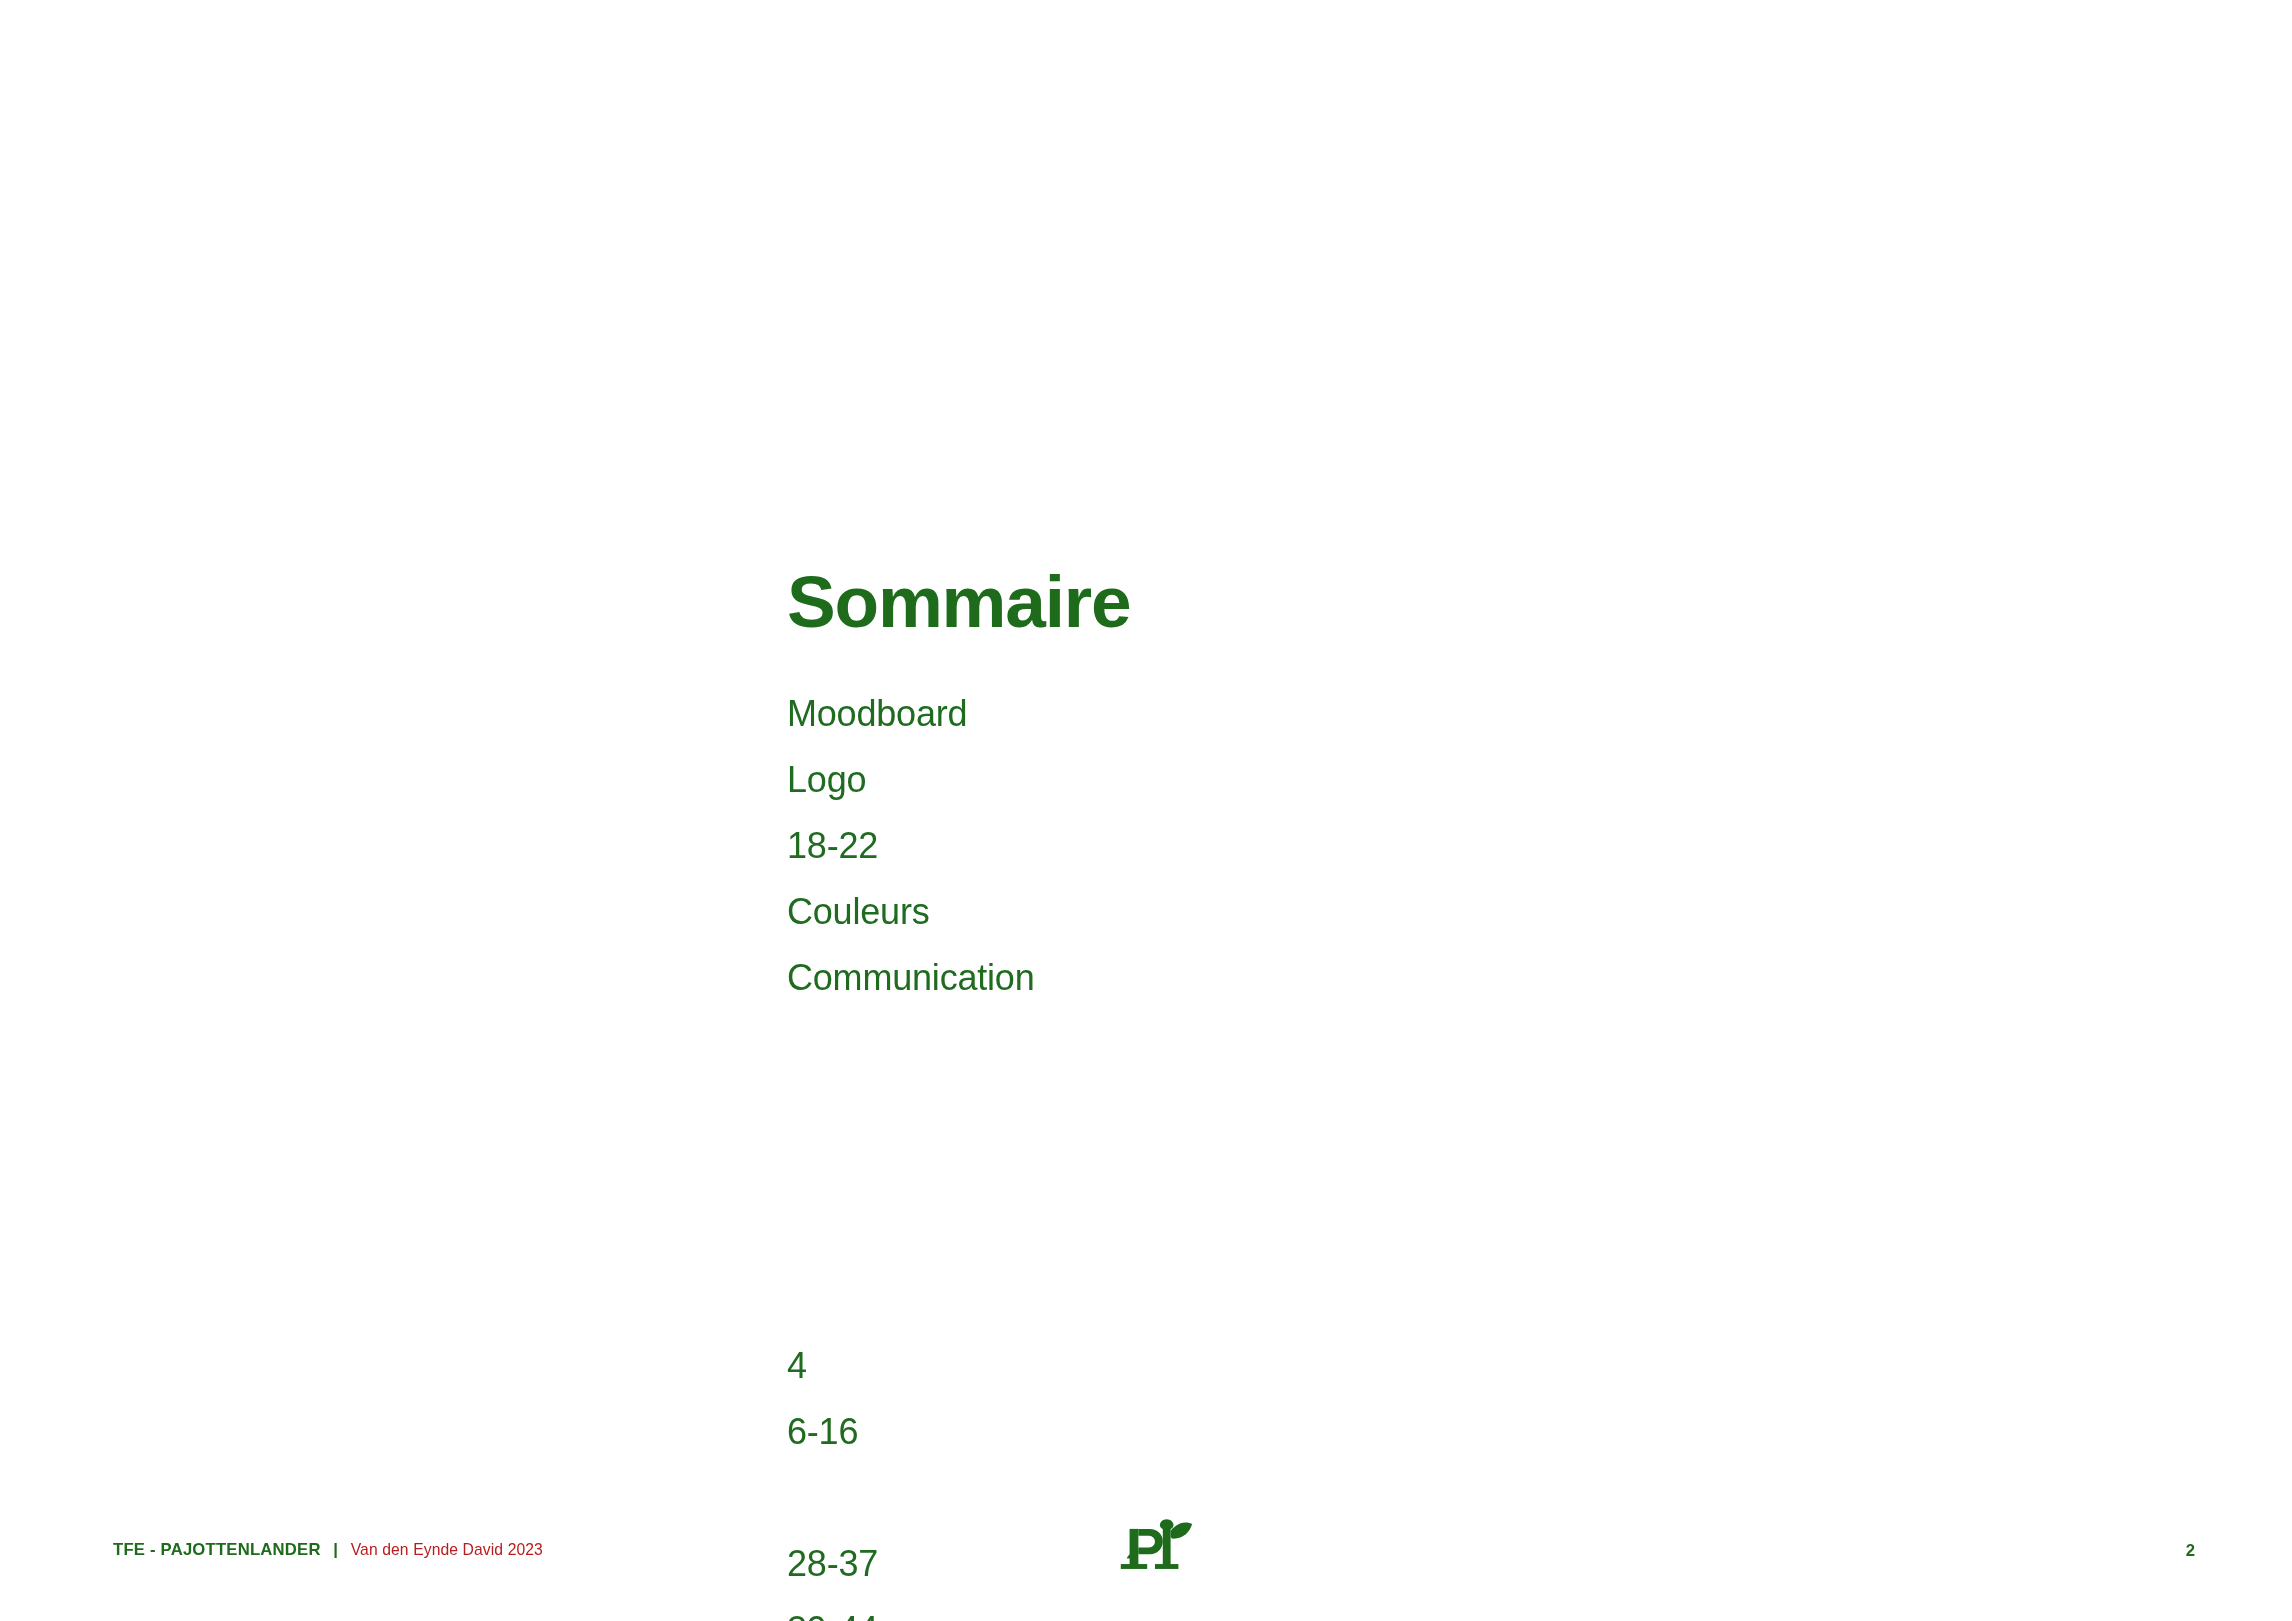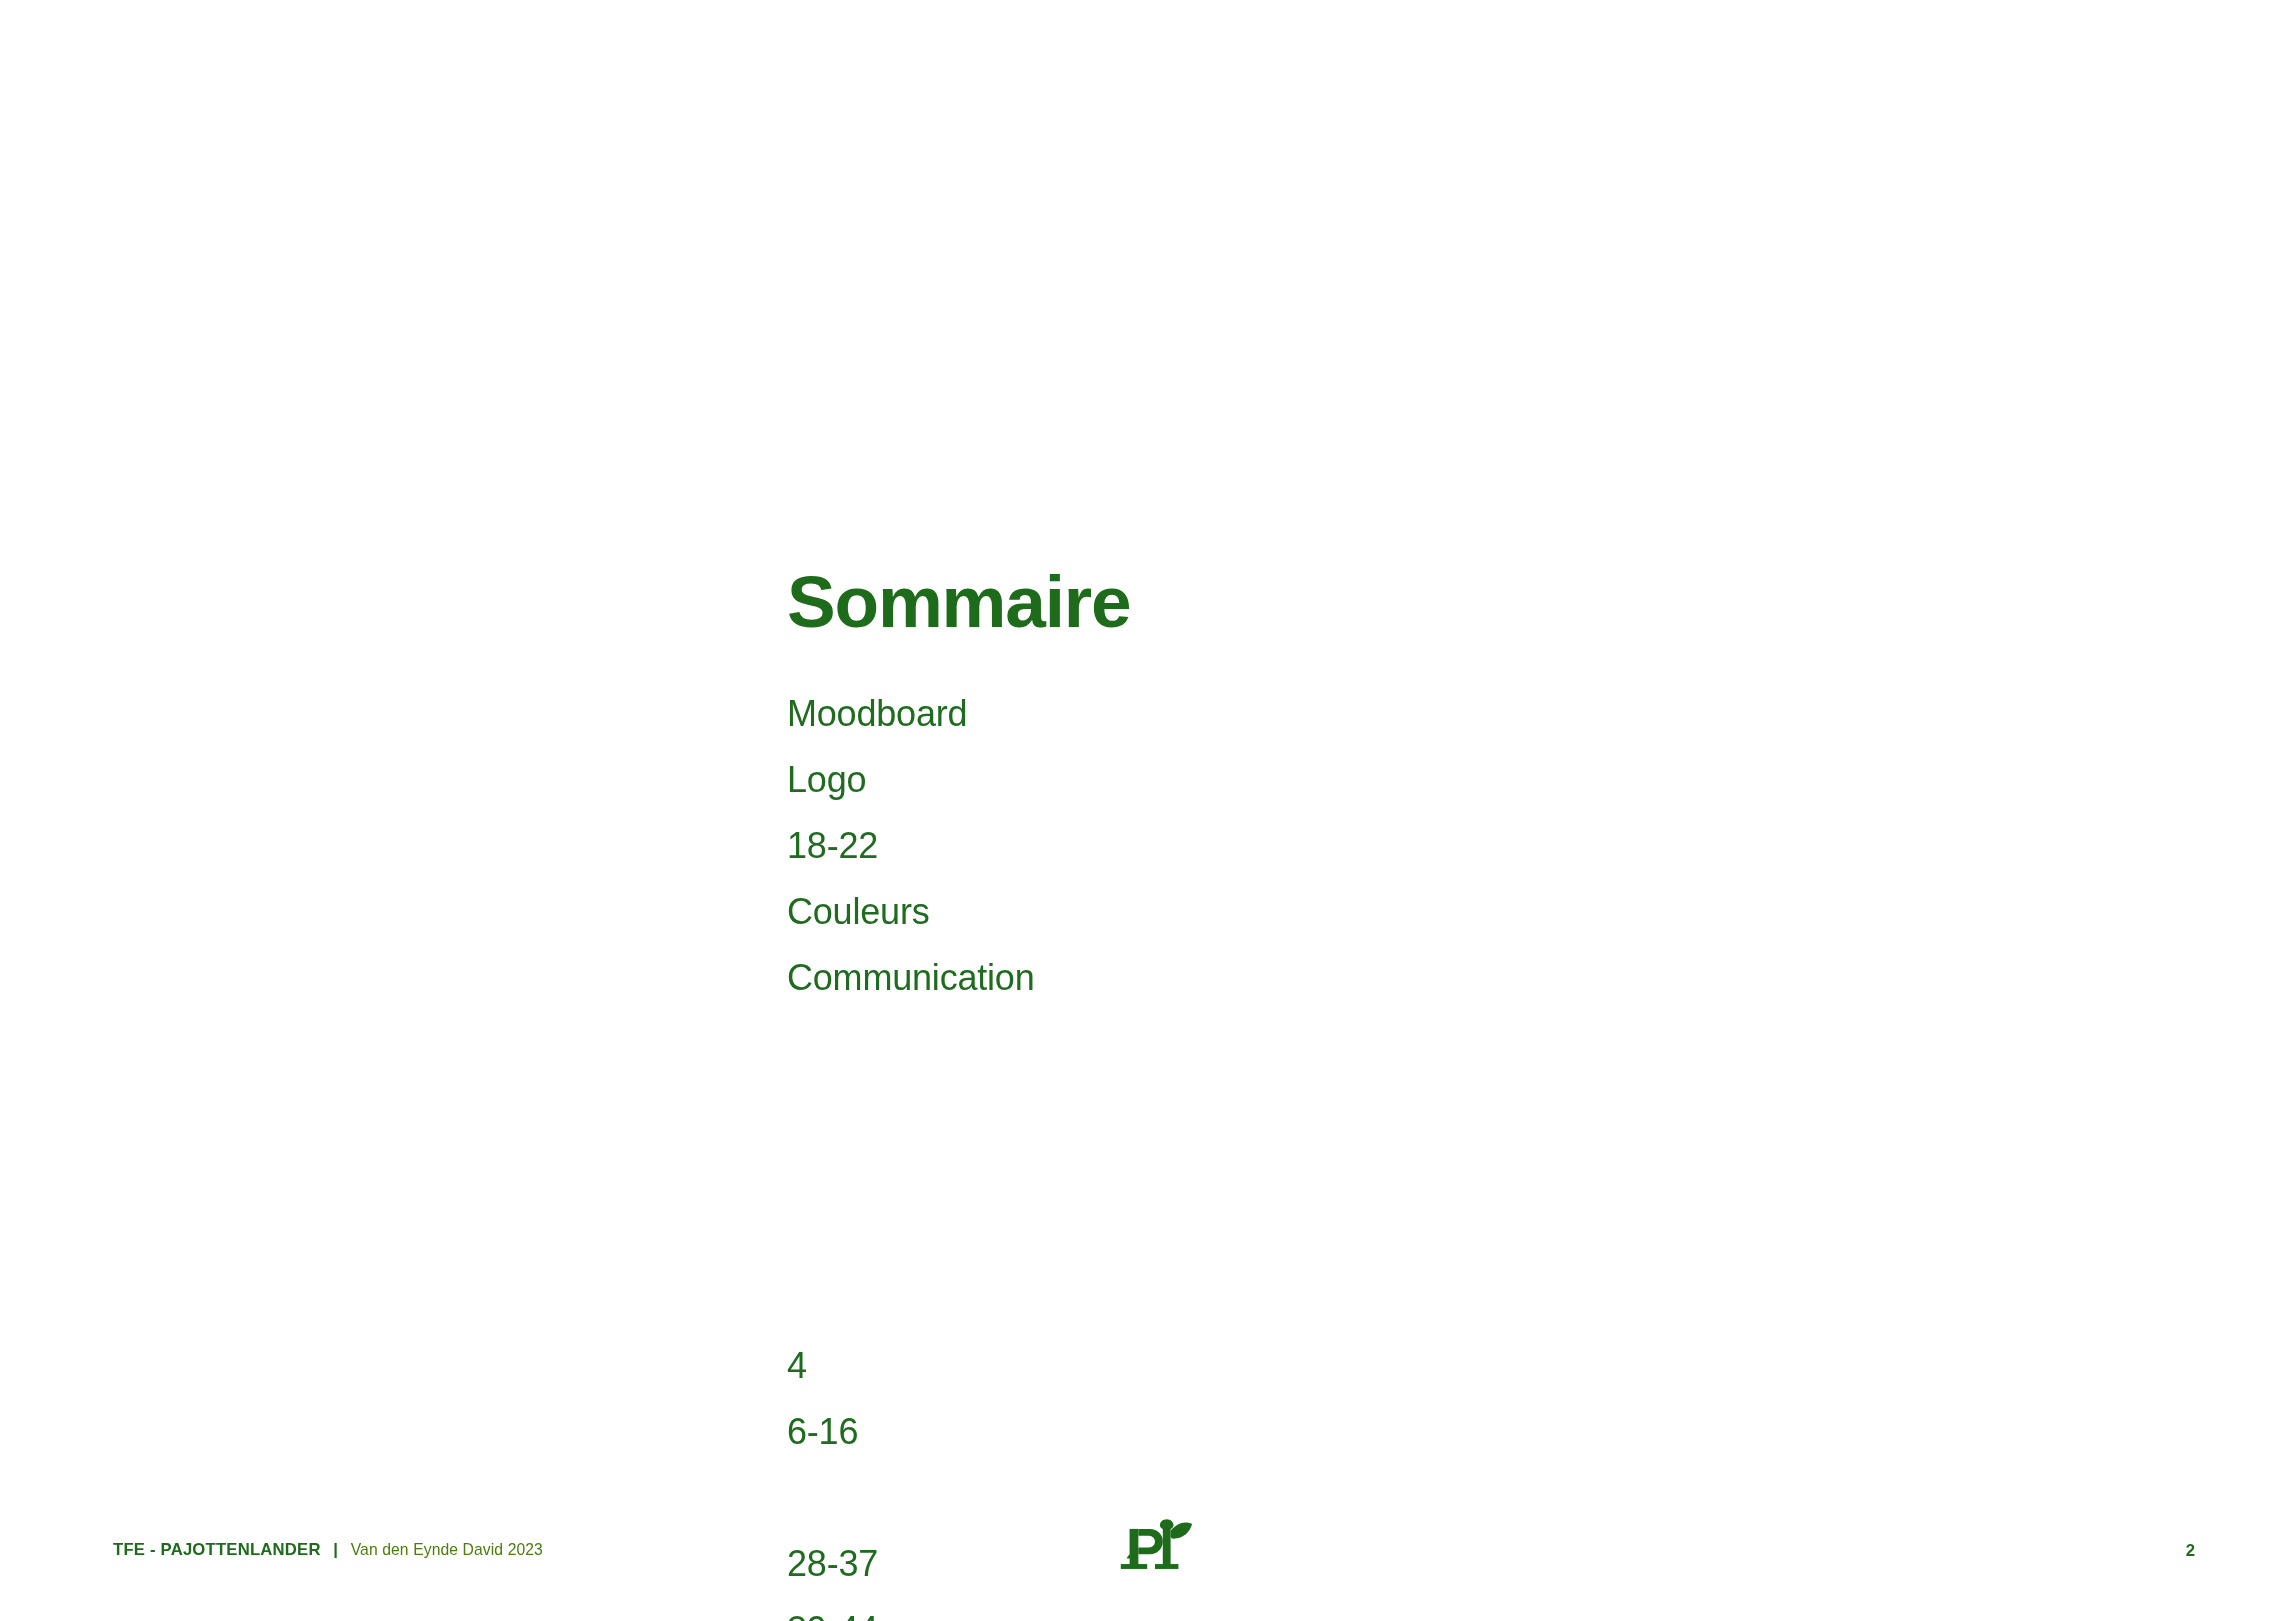--- a/index.html
+++ b/index.html
@@ -98,21 +98,21 @@
     font-size: 16.7px;
     font-weight: 700;
     color: #1d6b1b;
     margin: 0 12.7px;
   }
 
   .footer-author {
     font-size: 15.7px;
     font-weight: 400;
     letter-spacing: 0.1px;
-    color: #4d7c0f;
+    color: #b91c1c;
   }
 
   .footer-logo {
     position: absolute;
     left: 50%;
     transform: translateX(-50%);
     bottom: 41px;
     width: 84px;
     height: 69px;
   }

